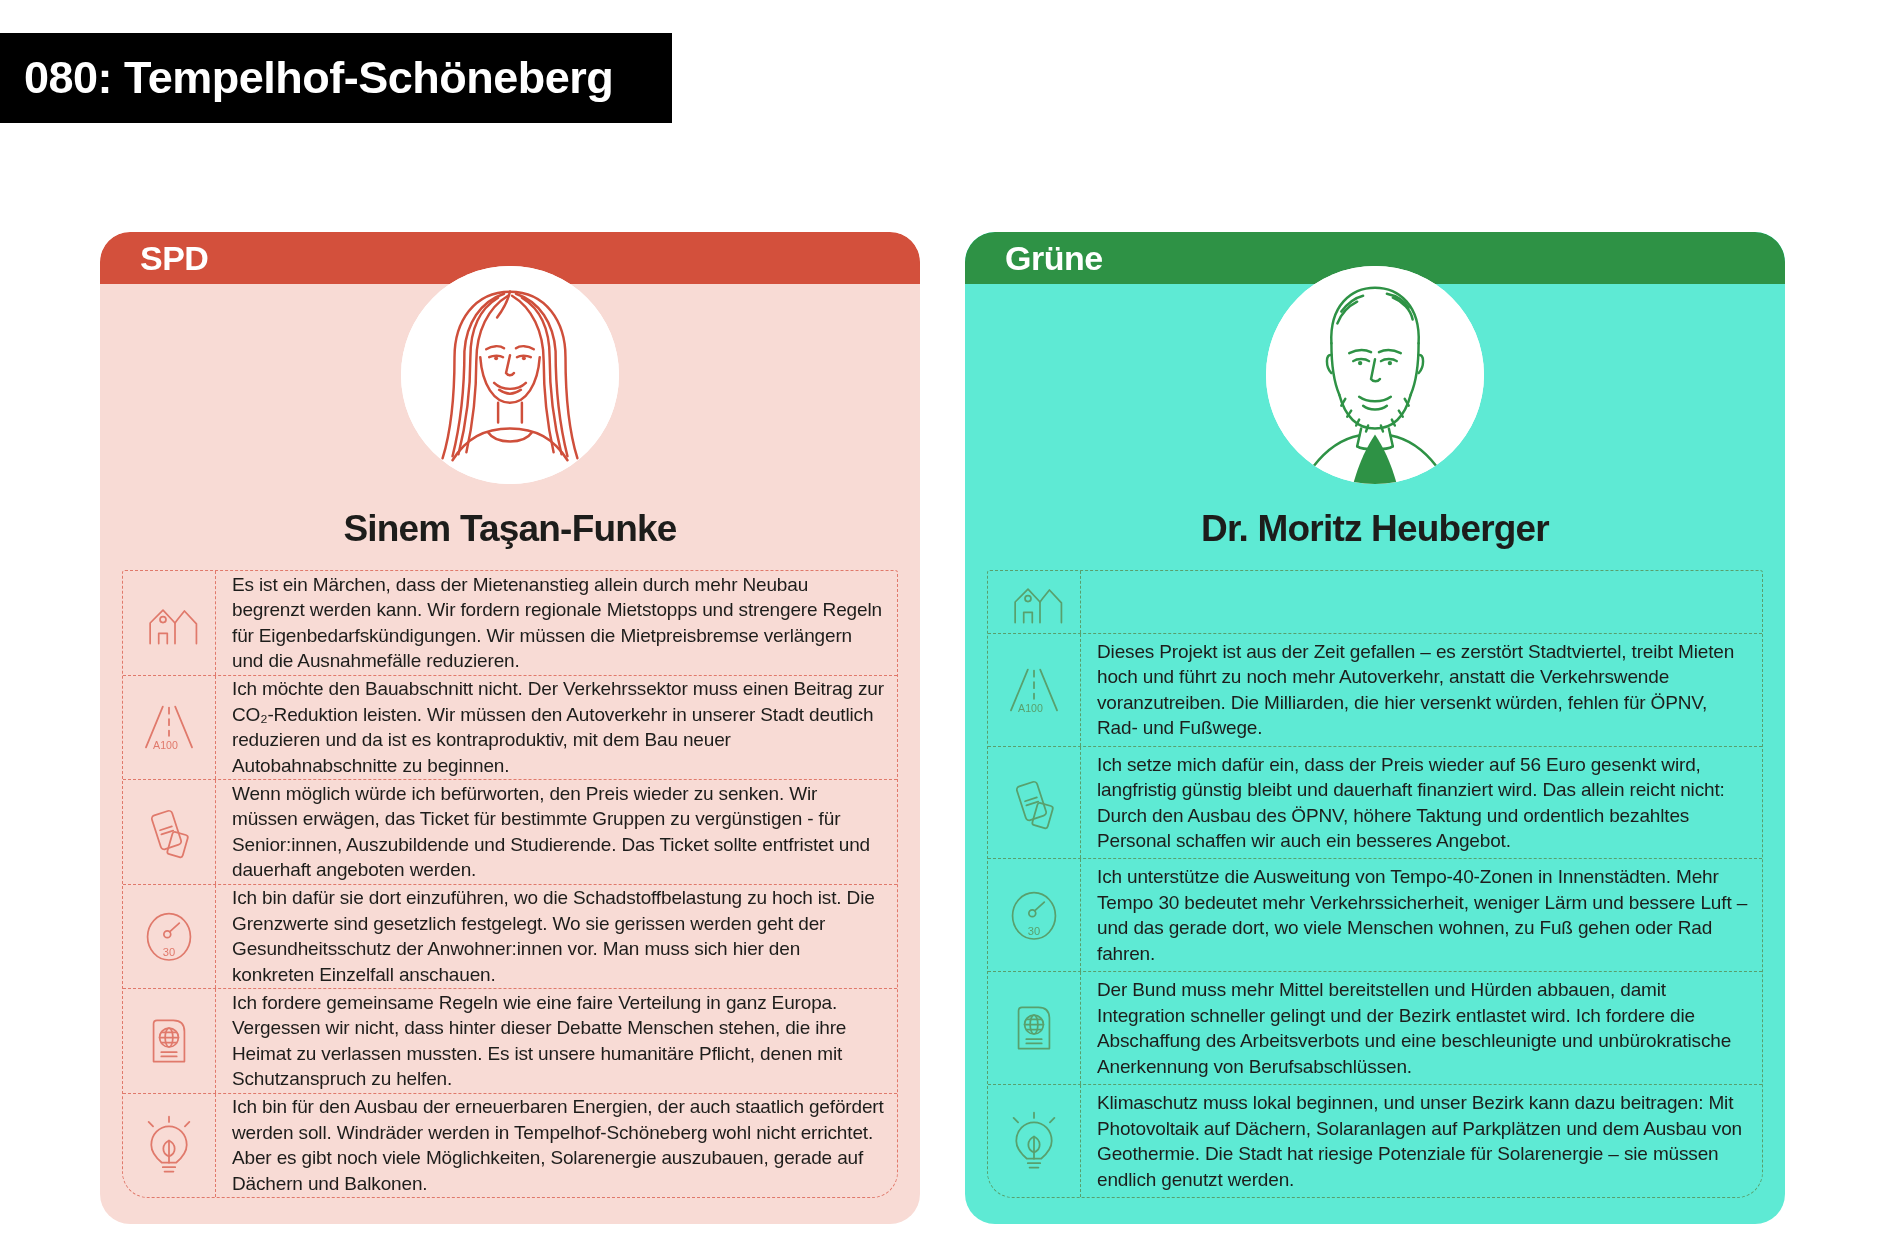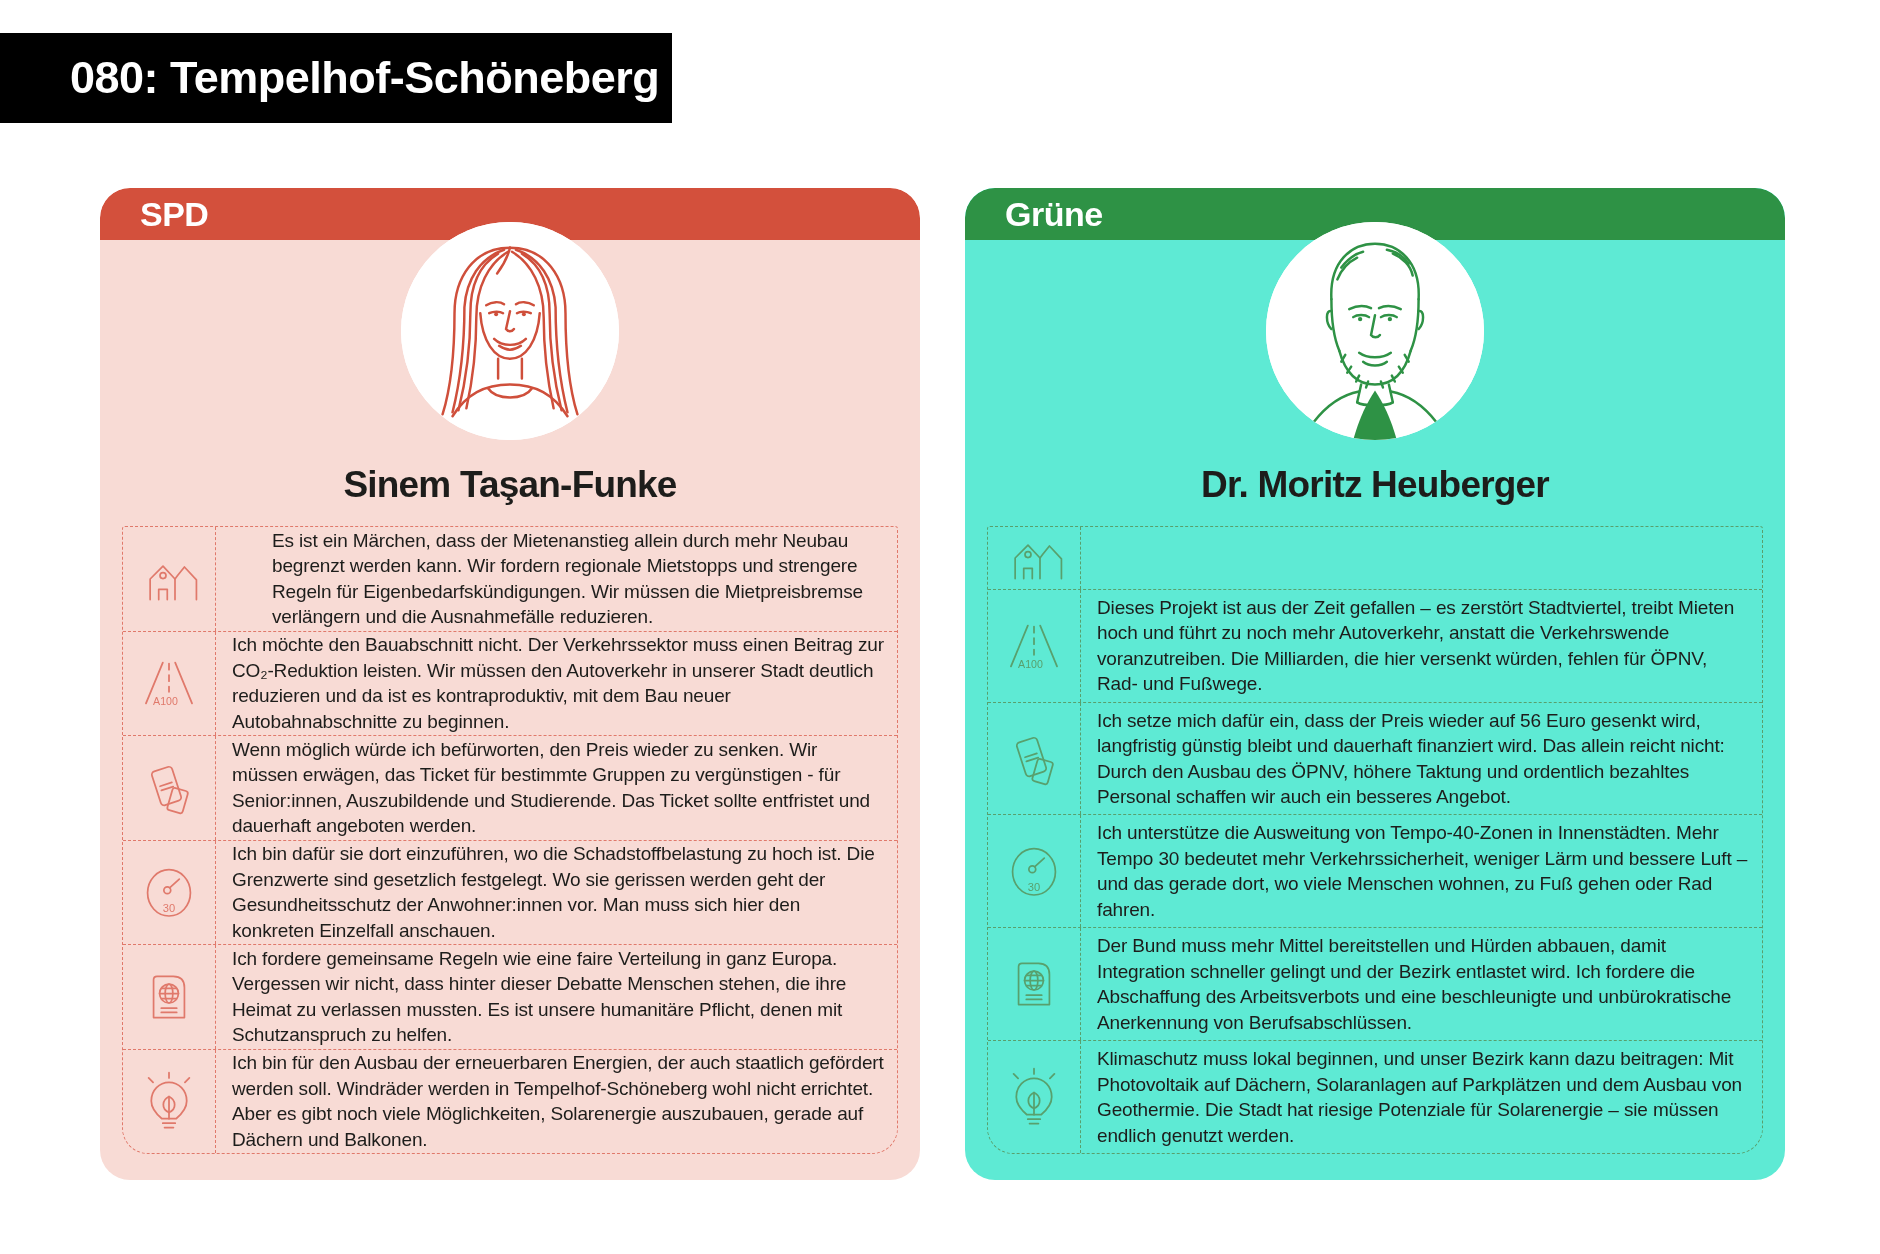--- a/index.html
+++ b/index.html
@@ -7,27 +7,27 @@
     width:1880px;height:1254px;position:relative;background:#ffffff;
     font-family:"Liberation Sans","DejaVu Sans",sans-serif;color:#1d1d1b;
     overflow:hidden;
   }
   
   .district-box{
     position:absolute;left:0;top:33px;width:672px;height:90px;background:#000;
     display:flex;align-items:center;
   }
   .district-box span{
-    color:#fff;font-size:45px;font-weight:bold;padding-left:70px;letter-spacing:-0.5px;
+    color:#fff;font-size:45px;font-weight:bold;padding-left:24px;letter-spacing:-0.5px;
     white-space:nowrap;
   }
   
   .cards{position:absolute;left:100px;top:188px;display:flex;gap:45px;}
   .card{
-    width:820px;height:992px;border-radius:30px;overflow:hidden;position:relative;
+    width:820px;height:992px;border-radius:30px;overflow:hidden;position:relative;margin-top:44px;
   }
   .card--spd{--band:#d3503c;--line:#e0796b;--stroke:#cf4f3b;background:#f8dbd5;}
   .card--gruene{--band:#2e9245;--line:#58a06d;--stroke:#2e9245;background:#5eead4;}
   .card-band{
     height:52px;background:var(--band);display:flex;align-items:center;
     border-radius:30px 30px 0 0;
   }
   .party-label{
     color:#fff;font-weight:bold;font-size:34px;padding-left:40px;letter-spacing:-0.5px;
   }
@@ -40,21 +40,21 @@
     text-align:center;font-size:37px;font-weight:bold;margin:24px 0 0;
     letter-spacing:-0.8px;line-height:42px;
   }
   .statements{
     margin:20px 22px 0;height:626px;
     border:1.5px dashed var(--line);
     border-radius:3px 3px 26px 26px;
     display:flex;flex-direction:column;
   }
   .s-row{flex:1 1 auto;min-height:0;display:flex;border-top:1.5px dashed var(--line);}
-  .s-row:first-child{border-top:none;gap:40px;}
+  .s-row:first-child{border-top:none;}
   .s-icon{
     flex:0 0 92px;display:flex;align-items:center;justify-content:center;
     border-right:1.5px dashed var(--line);color:var(--line);
   }
   .s-icon svg{display:block;}
   .s-text{flex:1;display:flex;align-items:center;padding:4px 12px 4px 16px;}
   .s-text p{margin:0;font-size:19px;line-height:25.5px;letter-spacing:-0.15px;}
   .defs-svg{position:absolute;width:0;height:0;overflow:hidden;}
 </style>
 </head>

